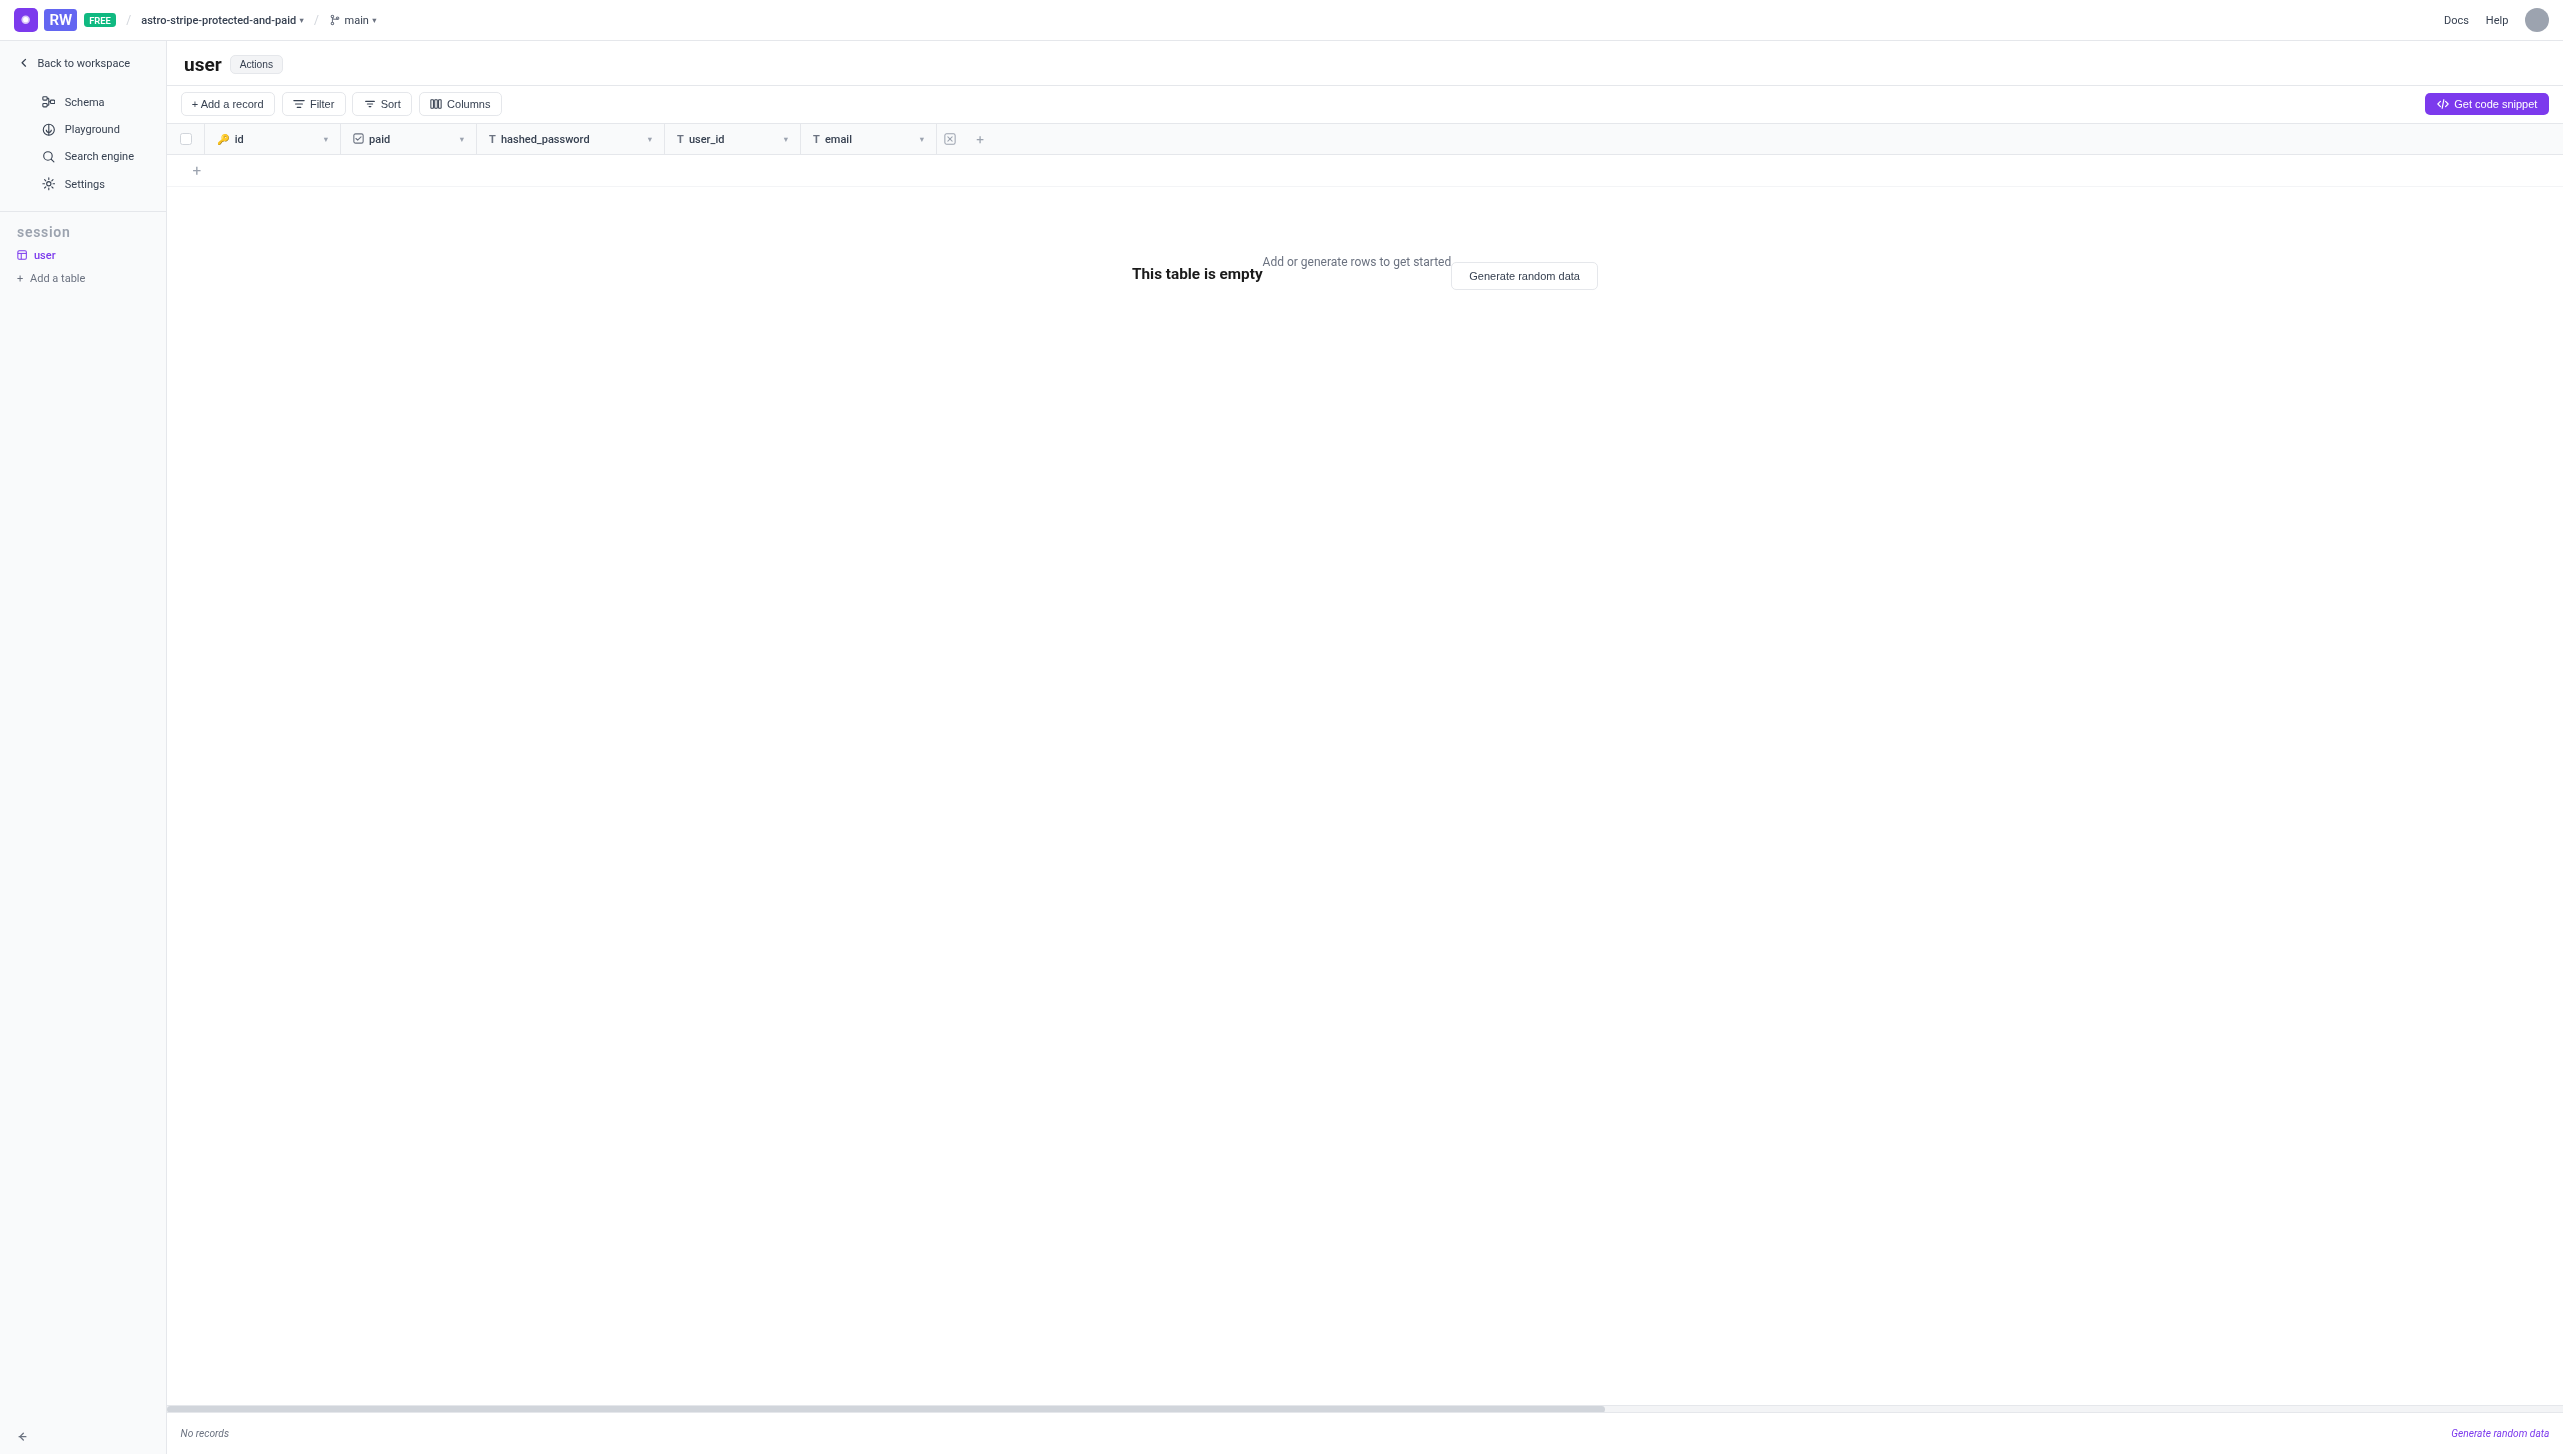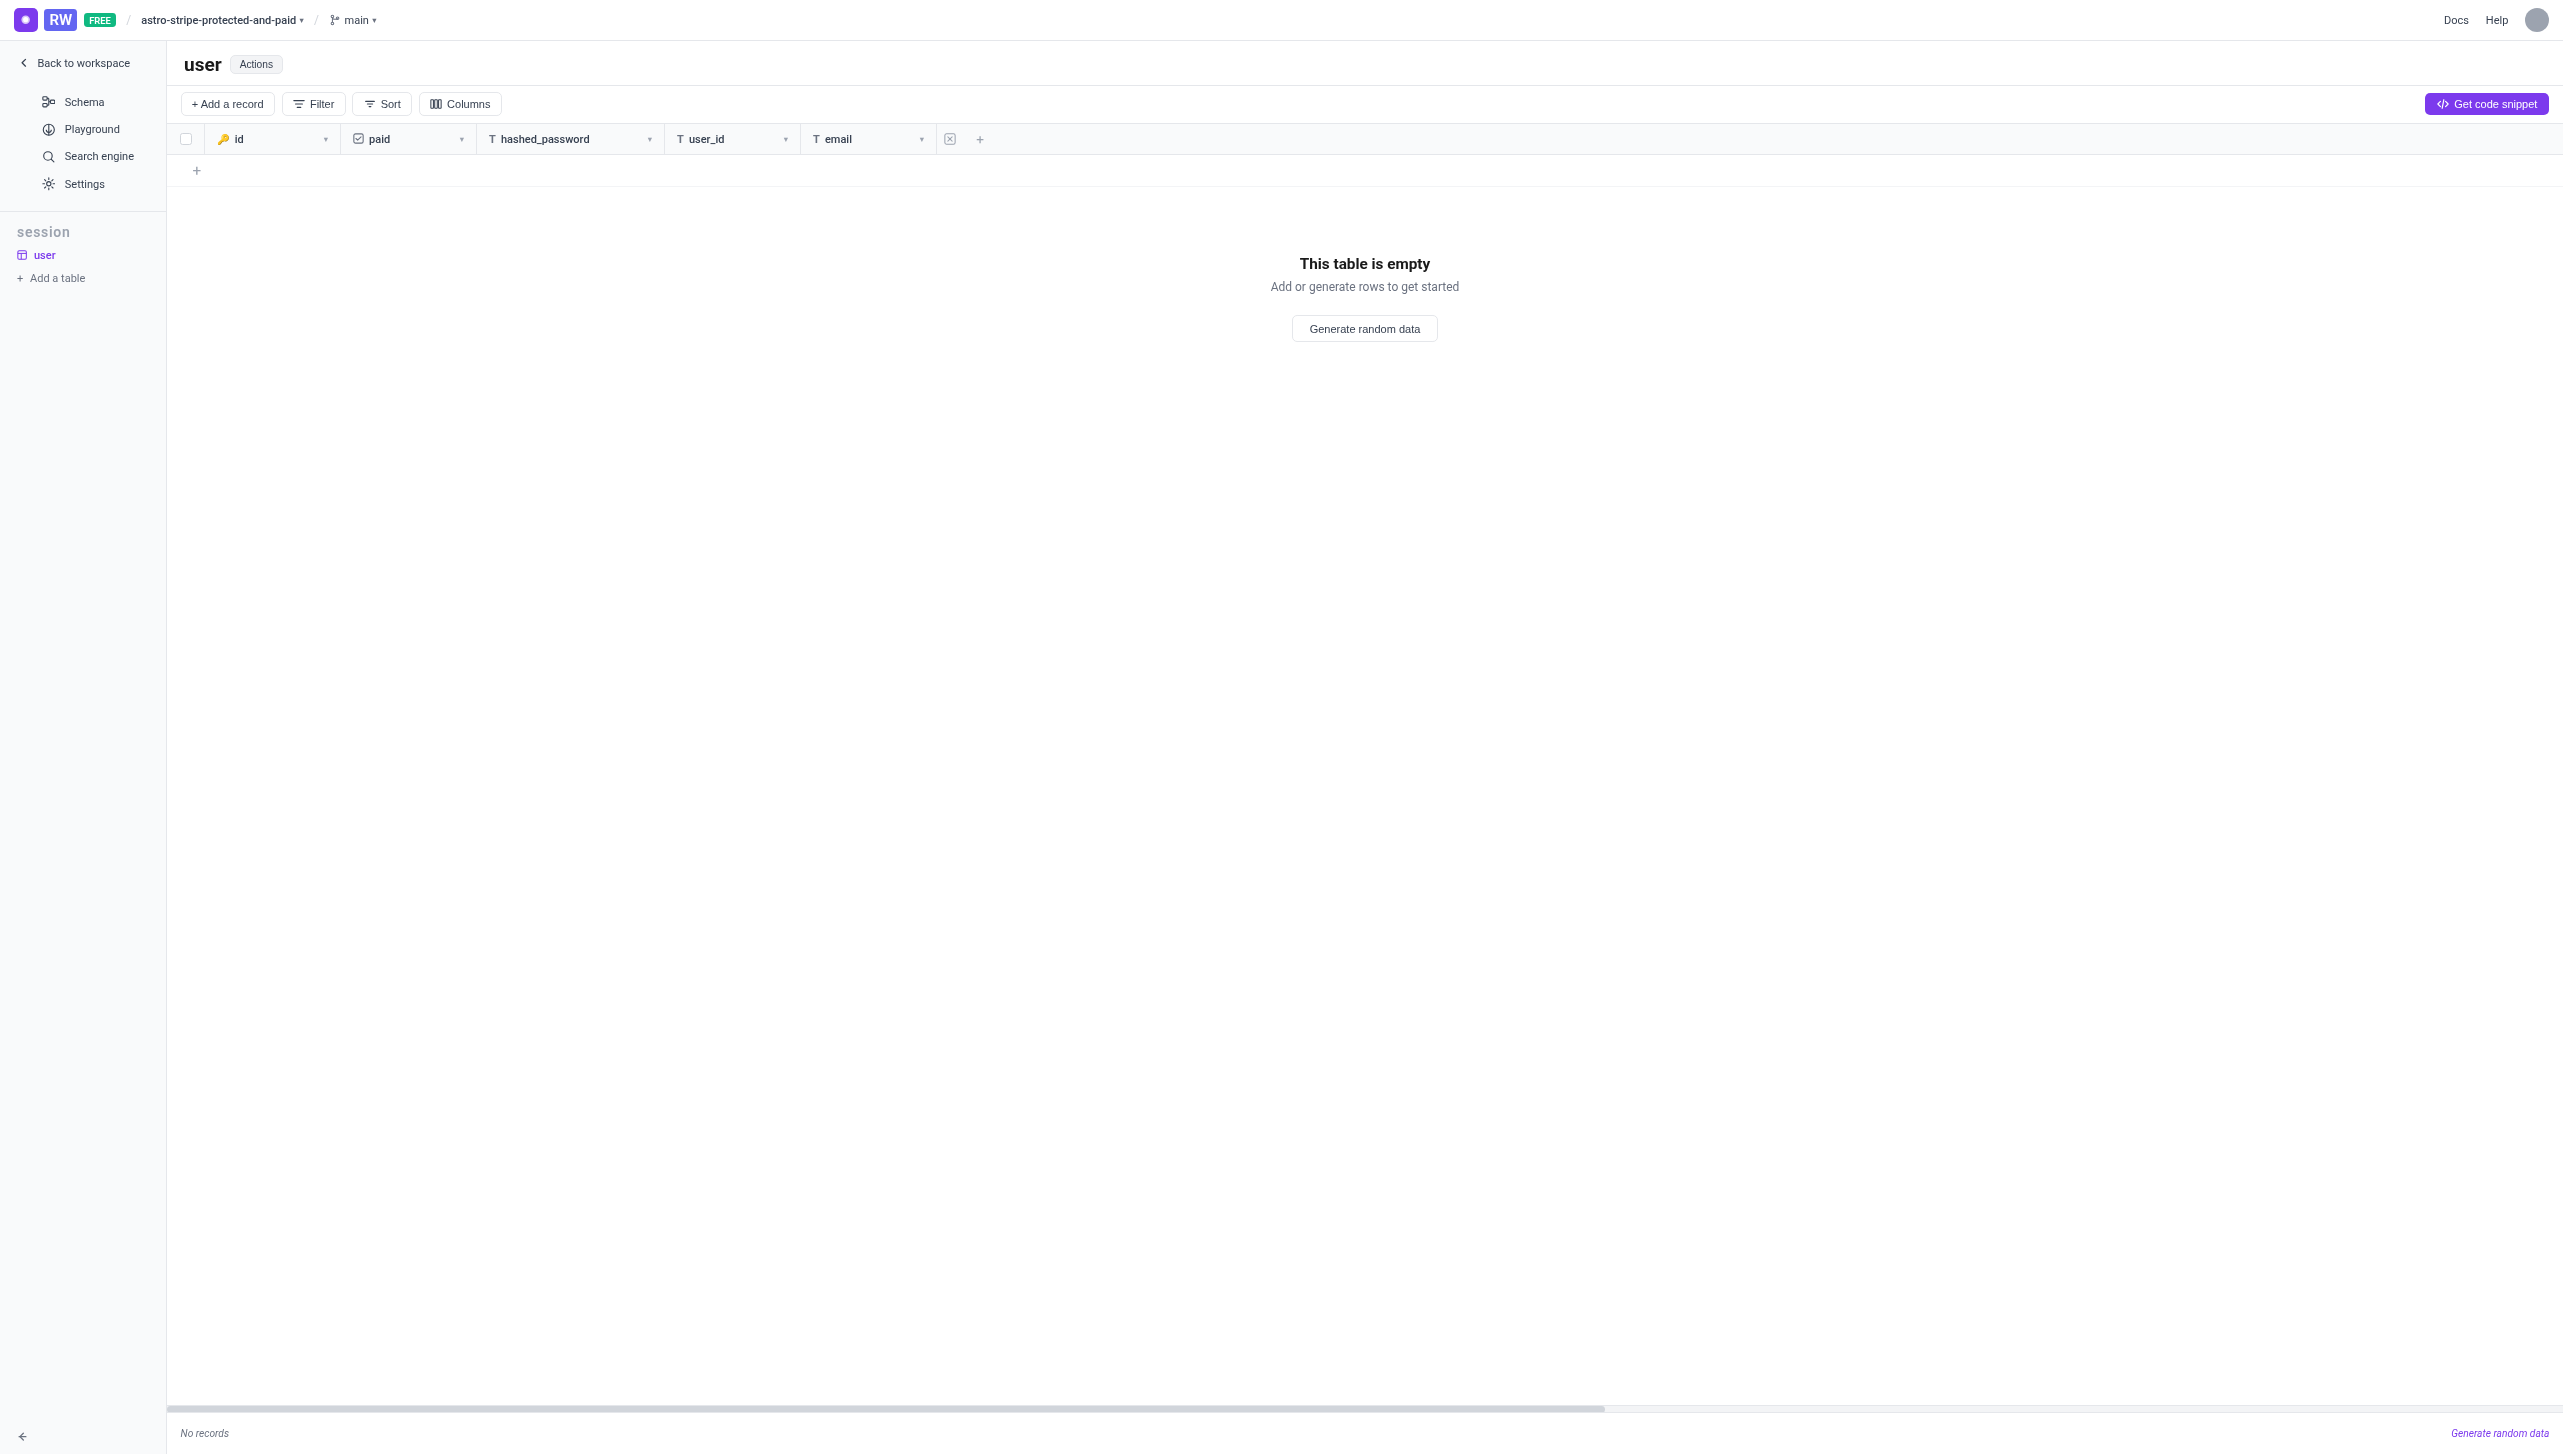--- a/index.html
+++ b/index.html
@@ -212,21 +212,21 @@
     .add-row-btn {
       display: flex; align-items: center;
       padding: 6.8px 13.6px;
       font-size: 15.3px; color: #9ca3af;
       cursor: pointer;
       border-bottom: 0.9px solid #f3f4f6;
     }
 
     
     .empty-state {
-      display: flex; flex-direction: column; align-items: center; justify-content: center;
+      display: flex; flex-direction: row; align-items: flex-end; justify-content: center;
       padding: 68px 17px;
       text-align: center;
     }
     .empty-title { font-size: 15.3px; font-weight: 700; color: #1a1a1a; margin-bottom: 6.8px; }
     .empty-subtitle { font-size: 12px; color: #6b7280; margin-bottom: 20.5px; }
     .empty-btn {
       padding: 6.8px 17px;
       border: 0.9px solid #e5e7eb;
       border-radius: 5.1px;
       background: white;

